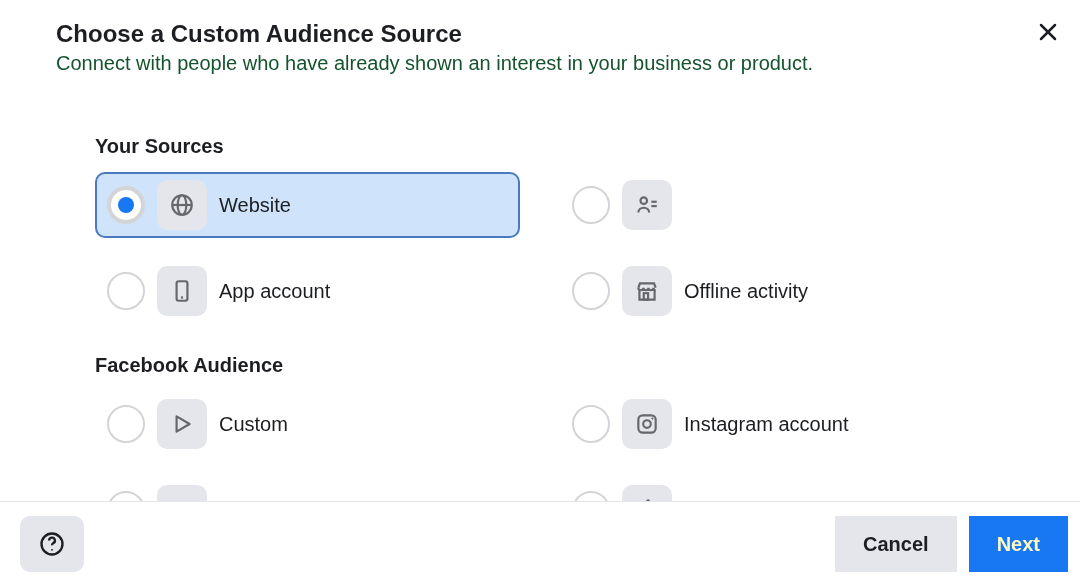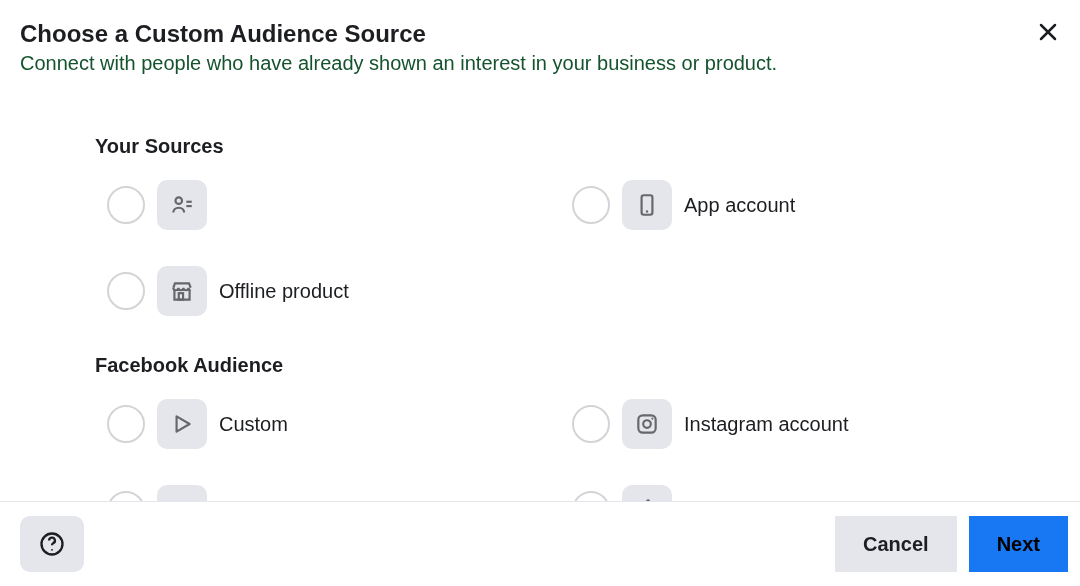--- a/index.html
+++ b/index.html
@@ -11,20 +11,21 @@
       color: #1c1e21;
       overflow: hidden;
     }
     .header {
       padding: 20px 20px 0 20px;
     }
     .title-row {
       display: flex;
       align-items: flex-start;
       justify-content: space-between;
+      margin-left: 36px;
     }
     .title {
       font-size: 24px;
       font-weight: 700;
       color: #1c1e21;
     }
     .subtitle {
       font-size: 20px;
       color: #14532d;
       margin-top: 4px;
@@ -148,21 +149,21 @@
       display: flex;
       align-items: center;
       justify-content: center;
     }
     .btn.secondary {
       background: #e4e6eb;
       color: #1c1e21;
     }
     .btn.primary {
       background: #1877f2;
-      color: #000000;
+      color: #fef9c3;
     }
   </style>
 </head>
 <body>
 
 <div class="header">
   <div class="title-row">
     <div>
       <div class="title">Choose a Custom Audience Source</div>
       <div class="subtitle">Connect with people who have already shown an interest in your business or product.</div>
@@ -174,20 +175,33 @@
       </svg>
     </div>
   </div>
 </div>
 
 <div class="content">
 
   <div class="section-title first">Your Sources</div>
   <div class="grid">
 
+    <div class="option selected">
+      <div class="radio-outer">
+          <div class="radio-inner"></div>
+        </div>
+      <div class="icon-box">
+        <svg viewBox="0 0 24 24" fill="none" stroke="currentColor" stroke-width="2">
+          <circle cx="12" cy="12" r="9"></circle>
+          <ellipse cx="12" cy="12" rx="4" ry="9"></ellipse>
+          <line x1="3" y1="12" x2="21" y2="12"></line>
+        </svg>
+      </div>
+      <div class="option-label">Website</div>
+    </div>
 
     <div class="option">
       <div class="radio-outer">
           <div class="radio-inner"></div>
         </div>
       <div class="icon-box">
         <svg viewBox="0 0 24 24" fill="none" stroke="currentColor" stroke-width="2">
           <circle cx="9" cy="8" r="3"></circle>
           <path d="M4 19c0-2.5 2.2-4.5 5-4.5s5 2 5 4.5"></path>
           <line x1="16" y1="9" x2="21" y2="9"></line>
@@ -214,21 +228,21 @@
           <div class="radio-inner"></div>
         </div>
       <div class="icon-box">
         <svg viewBox="0 0 24 24" fill="none" stroke="currentColor" stroke-width="2">
           <path d="M4 9l1.5-4h13L20 9"></path>
           <path d="M4 9c0 1.3 1 2.3 2.3 2.3S8.7 10.3 8.7 9c0 1.3 1 2.3 2.3 2.3s2.3-1 2.3-2.3c0 1.3 1 2.3 2.3 2.3S18 10.3 18 9c0 1.3 1 2.3 2 2.3"></path>
           <path d="M5 11.3V20h14v-8.7"></path>
           <rect x="9" y="14" width="4" height="6"></rect>
         </svg>
       </div>
-      <div class="option-label">Offline product</div>
+      <div class="option-label">Offline activity</div>
     </div>
   </div>
 
   <div class="section-title">Facebook Audience</div>
   <div class="grid">
 
     <div class="option">
       <div class="radio-outer">
           <div class="radio-inner"></div>
         </div>

